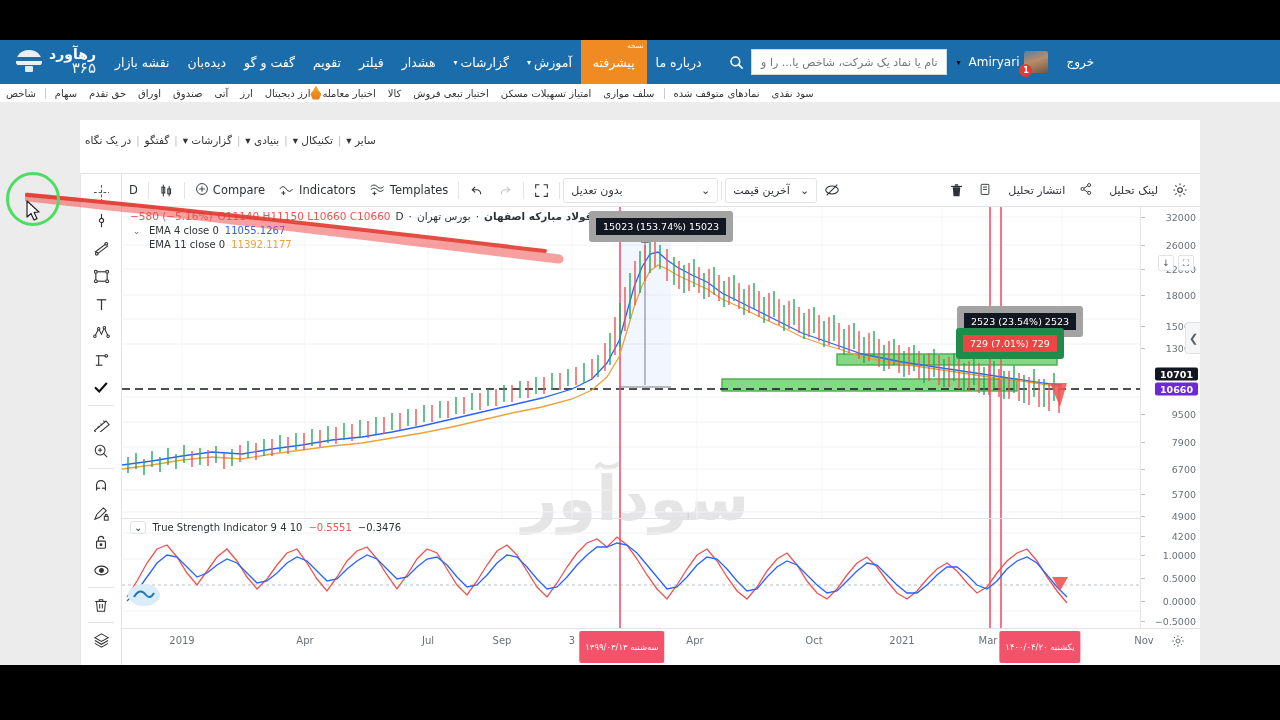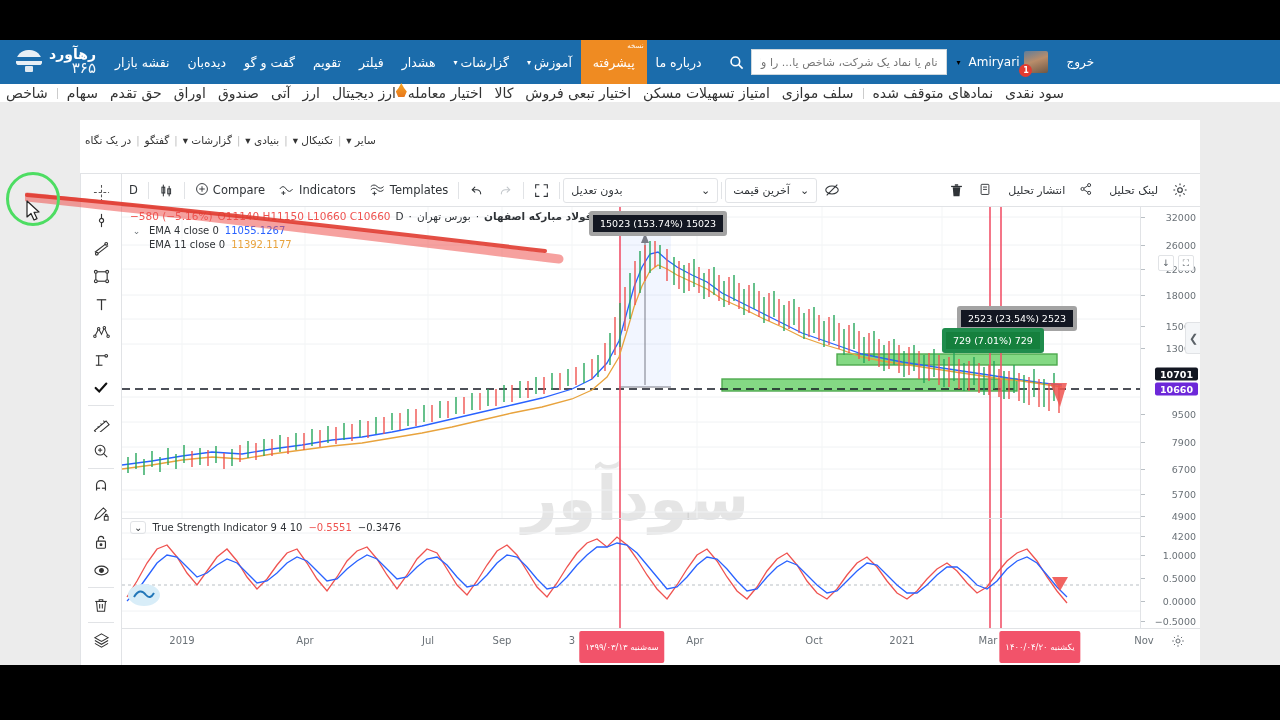--- a/index.html
+++ b/index.html
@@ -83,21 +83,21 @@
   .user-name { color: #fff; font-size: 12px; }
   .logout { color: #fff; font-size: 12px; padding: 0 8px; cursor: pointer; }
 
   
   .subnav {
     position: absolute; left: 0; top: 84px; width: 1280px; height: 18px;
     background: #fff; display: flex; flex-direction: row-reverse;
     align-items: center; justify-content: flex-start;
   }
   .subnav-item {
-    font-size: 14px; color: #333; padding: 0 6px; white-space: nowrap; cursor: pointer;
+    font-size: 10px; color: #333; padding: 0 6px; white-space: nowrap; cursor: pointer;
   }
   .subnav-item.has-flame { position: relative; }
   .flame {
     position: absolute; right: -5px; top: -2px; width: 11px; height: 14px;
     background: linear-gradient(180deg,#f5a623,#e8771c);
     clip-path: polygon(50% 0%, 75% 35%, 100% 60%, 78% 100%, 22% 100%, 0% 60%, 25% 35%);
   }
   .subnav-sep { width: 1px; height: 11px; background: #ccc; margin: 0 3px; }
 
   
@@ -214,23 +214,23 @@
   .ind-val { font-weight: normal; }
   .ind-pane-legend {
     position: absolute; left: 8px; top: 3px; z-index: 7; font-size: 10px;
     color: #2f3337; display: flex; align-items: center; gap: 6px; white-space: nowrap;
   }
 
   
   .meas-label {
     position: absolute; background: #131722; color: #fff; font-size: 9.5px;
     padding: 3px 7px; border-radius: 3px; white-space: nowrap; z-index: 8;
-    border: 4px solid #a3a3a3; direction: ltr;
-  }
-  .meas-label.green { background: #15803d; border-color: #1f8c4c; }
+    border: 7px solid #a3a3a3; direction: ltr;
+  }
+  .meas-label.green { background: #ef4444; border-color: #1f8c4c; margin-left: 14px; }
 
   .watermark {
     position: absolute; left: 400px; top: 255px; font-size: 62px; font-weight: bold;
     color: rgba(0,0,0,0.10); letter-spacing: 2px; user-select: none; direction: rtl;
     text-shadow: 2px 2px 0 rgba(255,255,255,.35);
   }
 
   
   .collapse-handle {
     position: absolute; left: 1063px; top: 115px; width: 16px; height: 32px;

